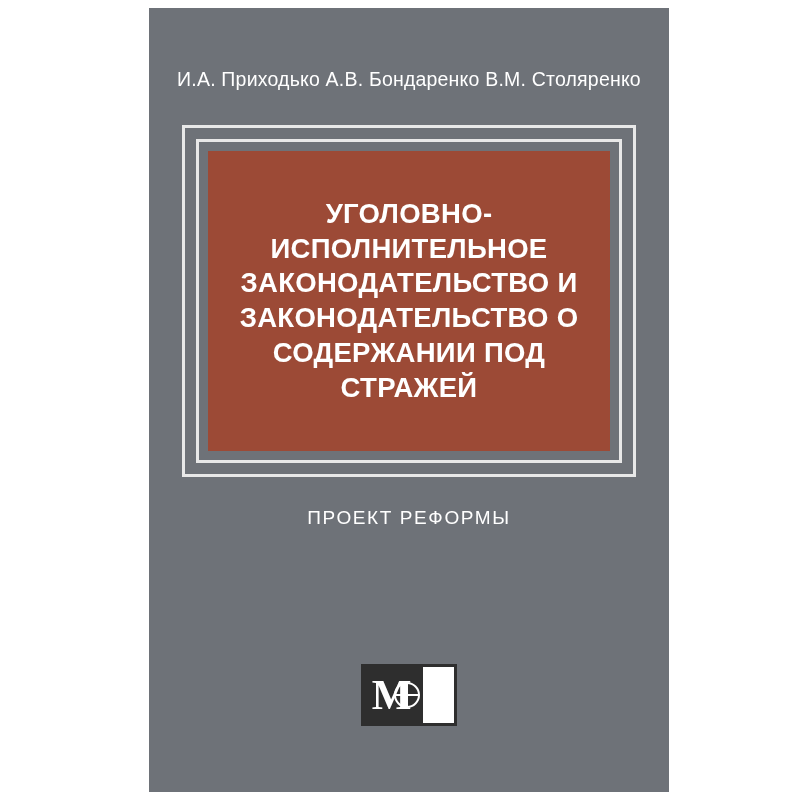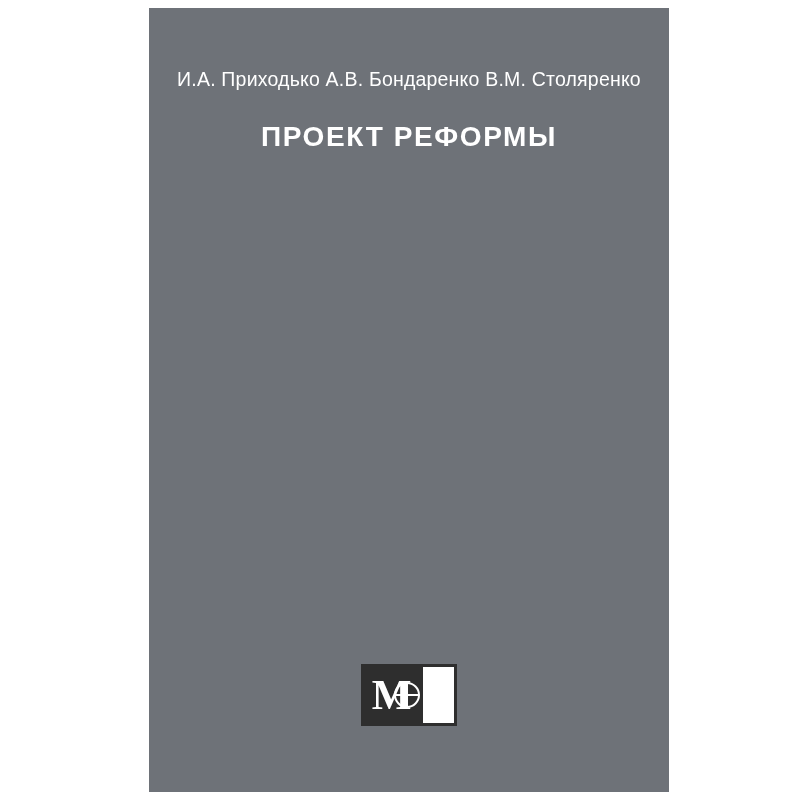--- a/index.html
+++ b/index.html
@@ -73,22 +73,22 @@
     font-size: 27.5px;
     font-weight: bold;
     line-height: 1.27;
     text-align: center;
     letter-spacing: 0.3px;
     padding: 0 6px;
   }
   .subtitle {
     margin-top: 30px;
     color: #ffffff;
-    font-size: 28px;
-    font-weight: bold;
+    font-size: 19px;
+    font-weight: normal;
     letter-spacing: 1.6px;
     text-align: left;
   }
   .logo-wrap {
     position: absolute;
     left: 0;
     right: 0;
     bottom: 66px;
     display: flex;
     justify-content: center;
@@ -159,20 +159,27 @@
   }
 </style>
 </head>
 <body>
 
 <div class="page">
   <div class="book-cover">
 
     <div class="authors">И.А. Приходько А.В. Бондаренко В.М. Столяренко</div>
 
+    <div class="title-frame-outer">
+      <div class="title-frame-inner">
+        <div class="title-plate">
+          <div class="title-text">УГОЛОВНО-ИСПОЛНИТЕЛЬНОЕ ЗАКОНОДАТЕЛЬСТВО И ЗАКОНОДАТЕЛЬСТВО О СОДЕРЖАНИИ ПОД СТРАЖЕЙ</div>
+        </div>
+      </div>
+    </div>
 
     <div class="subtitle">ПРОЕКТ РЕФОРМЫ</div>
 
     <div class="logo-wrap">
       <div class="logo">
         <div class="logo-left">
           <span class="logo-m">М</span>
           <span class="logo-globe"></span>
         </div>
         <div class="logo-right"></div>

